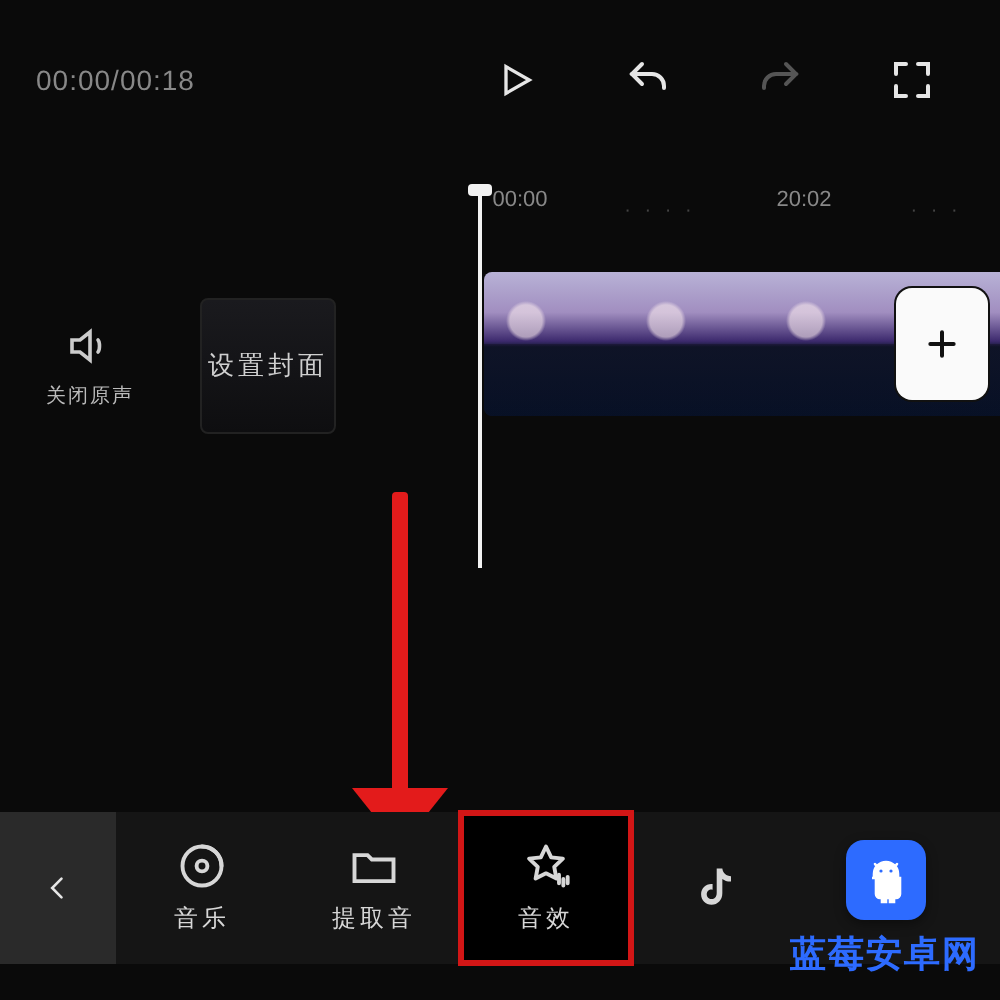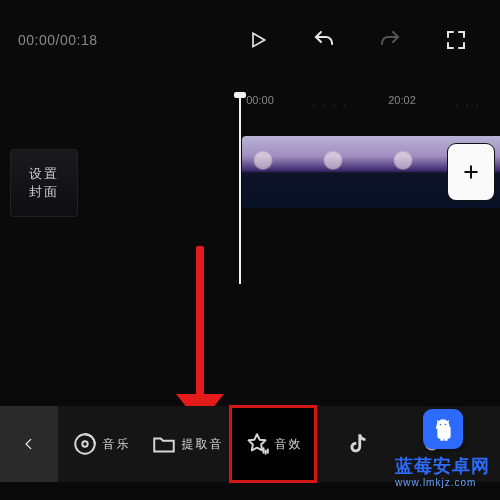--- a/index.html
+++ b/index.html
@@ -23,21 +23,21 @@
   
   .playhead { position: absolute; top: 94px; left: 239px; width: 2px; height: 190px; background: #fff; opacity: 0.95; }
   .playhead::before { content: ""; position: absolute; top: -2px; left: -5px; width: 12px; height: 6px; background: #fff; border-radius: 2px; }
 
   
   .trackrow { position: absolute; top: 138px; left: 0; right: 0; height: 90px; display: flex; align-items: center; }
   .mute-col { width: 90px; display: flex; flex-direction: column; align-items: center; justify-content: center; color: #ccc; }
   .mute-col svg { width: 24px; height: 24px; }
   .mute-col .lbl { font-size: 10px; color: #bbb; margin-top: 6px; font-family: "STKaiti","KaiTi",serif; letter-spacing: 1px; }
 
-  .cover-tile { width: 68px; height: 68px; background: linear-gradient(180deg, #1a1a1e, #0e0e10); border: 1px solid #222; border-radius: 4px; display: flex; flex-direction: column; align-items: center; justify-content: center; color: #cfcfcf; margin-left: 10px; margin-right: 16px; }
+  .cover-tile { width: 68px; height: 68px; background: linear-gradient(180deg, #1a1a1e, #0e0e10); border: 1px solid #222; border-radius: 4px; display: flex; flex-direction: row; align-items: center; justify-content: center; color: #cfcfcf; margin-left: 10px; margin-right: 16px; }
   .cover-tile span { font-size: 13px; line-height: 1.35; font-family: "STKaiti","KaiTi","SimSun",serif; letter-spacing: 2px; }
 
   .clip-strip { position: absolute; top: 136px; left: 242px; height: 72px; width: 300px; border-radius: 4px; overflow: hidden; background: #101018; }
   .thumb { position: absolute; top: 0; height: 72px; background: linear-gradient(180deg, #b8b2d6 0%, #a18ec0 28%, #3d2a6e 48%, #141a34 52%, #0a1632 100%); }
   .thumb::after { content:""; position:absolute; inset:0; background:
      radial-gradient(circle at 30% 34%, rgba(255,240,240,0.55) 0 8px, transparent 10px),
      linear-gradient(180deg, transparent 50%, rgba(0,0,0,0.25) 50%);
   }
   .thumb.t1 { left: 0;   width: 70px; }
   .thumb.t2 { left: 70px;  width: 70px; }
@@ -48,21 +48,21 @@
   .add-btn svg { width: 20px; height: 20px; }
 
   
   .arrow-stem { position: absolute; left: 196px; top: 246px; width: 8px; height: 156px; background: #e31b1b; border-radius: 2px; }
   .arrow-head { position:absolute; left: 176px; top: 394px; width:0; height:0; border-left: 24px solid transparent; border-right: 24px solid transparent; border-top: 30px solid #e31b1b; }
 
   
   .bottombar { position: absolute; left: 0; right: 0; bottom: 18px; height: 76px; display: flex; align-items: stretch; background: #151515; }
   .back-btn { width: 58px; display:flex; align-items:center; justify-content:center; background:#2a2a2a; color:#e6e6e6; }
   .back-btn svg { width: 14px; height: 22px; }
-  .tool { flex: 0 0 86px; display:flex; flex-direction:row; align-items:center; justify-content:center; color:#d7d7d7; gap:5px; }
+  .tool { flex: 0 0 86px; display:flex; flex-direction:column; align-items:center; justify-content:center; color:#d7d7d7; gap:5px; }
   .tool svg { width: 26px; height: 26px; }
   .tool .lbl { font-size: 12px; font-family: "STKaiti","KaiTi","SimSun",serif; letter-spacing: 2px; }
   .tool.highlight { outline: 3px solid #d21616; outline-offset: -2px; background: #000; }
   .tool.cut { flex: 0 0 60px; }
 
   
   .watermark { position:absolute; right: 10px; bottom: 12px; display:flex; align-items:center; gap:8px;flex-direction:column; }
   .wm-badge { width: 40px; height: 40px; border-radius: 9px; background: #2d6bff; display:flex; align-items:center; justify-content:center; box-shadow: 0 2px 6px rgba(0,0,0,0.4); }
   .wm-badge svg { width: 24px; height: 24px; }
   .wm-text { display:flex; flex-direction:column; line-height:1.1; }
@@ -108,20 +108,27 @@
   <div class="ruler">
     <div class="tick" style="left:260px">00:00</div>
     <div class="dots" style="left:330px">· · · ·</div>
     <div class="tick" style="left:402px">20:02</div>
     <div class="dots" style="left:468px">· · ·</div>
   </div>
 
   <div class="playhead"></div>
 
   <div class="trackrow">
+    <div class="mute-col">
+      <svg viewBox="0 0 24 24" fill="none" stroke="currentColor" stroke-width="1.8" stroke-linecap="round">
+          <path d="M3 9v6h4l5 4V5L7 9H3z"></path>
+          <path d="M16 9c1 1 1 5 0 6"></path>
+        </svg>
+      <div class="lbl">关闭原声</div>
+    </div>
     <div class="cover-tile">
       <span>设置</span>
       <span>封面</span>
     </div>
   </div>
 
   <div class="clip-strip">
     <div class="thumb t1"></div>
     <div class="thumb t2"></div>
     <div class="thumb t3"></div>
@@ -180,17 +187,16 @@
   <div class="watermark">
     <div class="wm-badge">
       <svg viewBox="0 0 24 24" fill="#fff">
           <path d="M6 9a6 6 0 0 1 12 0v1H6V9zm-1 2h14v8a2 2 0 0 1-2 2h-1v2h-2v-2h-2v2H10v-2H9a2 2 0 0 1-2-2v-8zM8 6L6.5 4M16 6l1.5-2" stroke="#fff" stroke-width="1.3" stroke-linecap="round"></path>
           <circle cx="9.5" cy="7.5" r=".8" fill="#2d6bff"></circle>
           <circle cx="14.5" cy="7.5" r=".8" fill="#2d6bff"></circle>
         </svg>
     </div>
     <div class="wm-text">
       <div class="a">蓝莓安卓网</div>
-      <div class="b">www.lmkjz.com</div>
     </div>
   </div>
 
 </div>
 
 </body></html>

